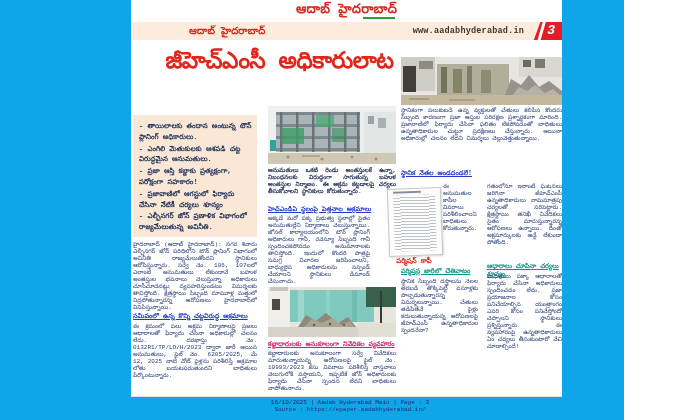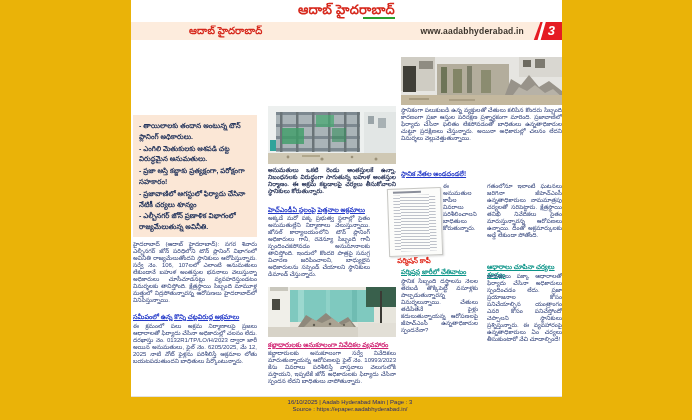--- a/index.html
+++ b/index.html
@@ -1,17 +1,17 @@
 <!DOCTYPE html>
 <html><head>
 <meta charset="utf-8">
 <style>
   html,body{margin:0;padding:0;background:#ffffff;}
-  #canvas{position:relative;width:692px;height:420px;background:#eab308;overflow:hidden;
-          font-family:Liberation Sans, sans-serif;}
+  #canvas{position:relative;width:624px;height:420px;background:#0ea5e9;overflow:hidden;
+          font-family:Liberation Mono, monospace;}
   .page{position:absolute;left:131px;top:0;width:431px;height:396px;background:#ffffff;
         border-bottom:1px solid #e2e2e2;}
   
   .masthead{position:absolute;left:0;top:2px;width:100%;text-align:center;
             font-size:13px;font-weight:800;color:#d6281c;letter-spacing:.2px;}
   .masthead-accent{position:absolute;left:232px;top:17px;width:32px;height:2px;background:#2aa12e;}
   
   .strip{position:absolute;left:0;top:22px;width:100%;height:18px;background:#fdecdd;}
   .strip .paper-name{position:absolute;left:58px;top:3px;font-size:10px;font-weight:800;color:#d6281c;}
   .strip .website{position:absolute;right:38px;top:4px;font-size:8.5px;font-weight:700;color:#3b342c;letter-spacing:.2px;}
@@ -61,20 +61,21 @@
     <span class="paper-name">ఆదాబ్ హైదరాబాద్</span>
     <span class="website">www.aadabhyderabad.in</span>
     <span class="flag">
       <span class="red"></span>
       <span class="slash"></span>
       <span class="num">3</span>
     </span>
   </div>
 
   <div class="headline">
+    <div class="l2">జీహెచ్ఎంసీ అధికారులాట</div>
   </div>
 
   <div class="photo" style="left:270px;top:57px;width:161px;height:48px;">
     <svg width="161" height="48" viewBox="0 0 161 48">
       <rect width="161" height="48" fill="#e6e5e1"></rect>
       <rect x="0" y="0" width="34" height="34" fill="#cfccc3"></rect>
       <rect x="2" y="9" width="13" height="26" fill="#403f38"></rect>
       <rect x="18" y="4" width="14" height="8" fill="#8f8c82"></rect>
       <rect x="118" y="0" width="43" height="20" fill="#d9d7d1"></rect>
       <rect x="122" y="3" width="8" height="7" fill="#6d6a60"></rect>

